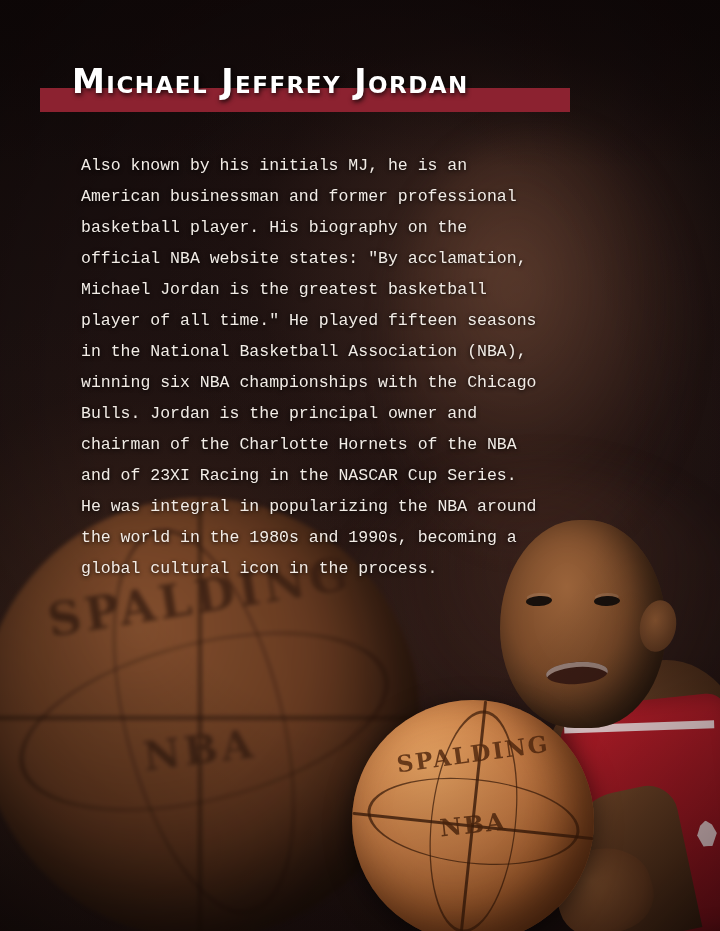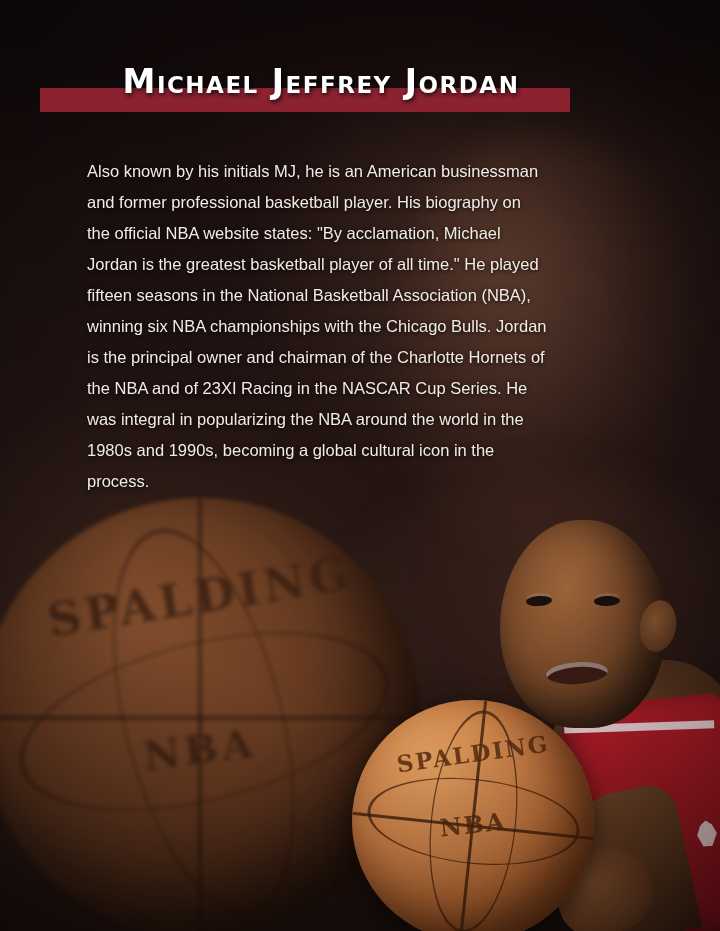--- a/index.html
+++ b/index.html
@@ -249,30 +249,29 @@
     margin: 0;
     padding: 0 0 0 32px;
     font-family: "DejaVu Sans", sans-serif;
     font-size: 33px;
     font-weight: bold;
     font-variant: small-caps;
     letter-spacing: 1.5px;
     color: #ffffff;
     text-shadow: 1px 2px 5px rgba(0,0,0,0.85);
     white-space: nowrap;
-    text-align: center;
   }
 
   .body-text {
     position: absolute;
     left: 71px;
     top: 140px;
     width: 460px;
-    margin: 16px;
-    font-family: Liberation Sans, sans-serif;
+    margin: 10px;
+    font-family: Liberation Mono, monospace;
     font-size: 16.5px;
     line-height: 31px;
     color: #f2ece6;
     text-shadow: 0 1px 4px rgba(0,0,0,0.9);
   }
 </style>
 </head>
 <body>
 
 <div class="page">

